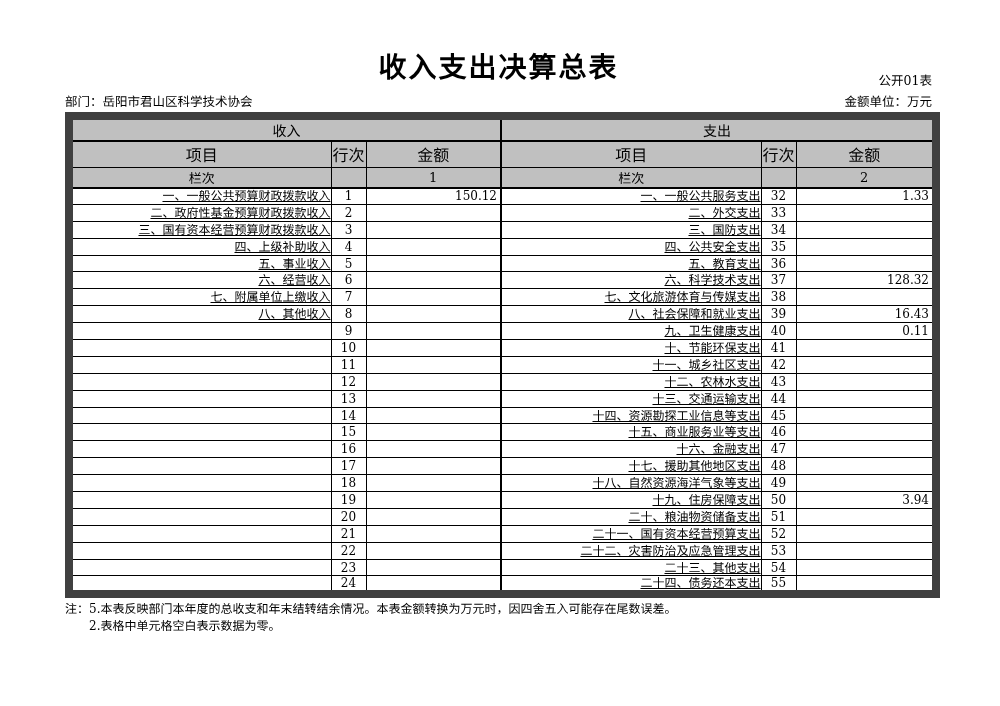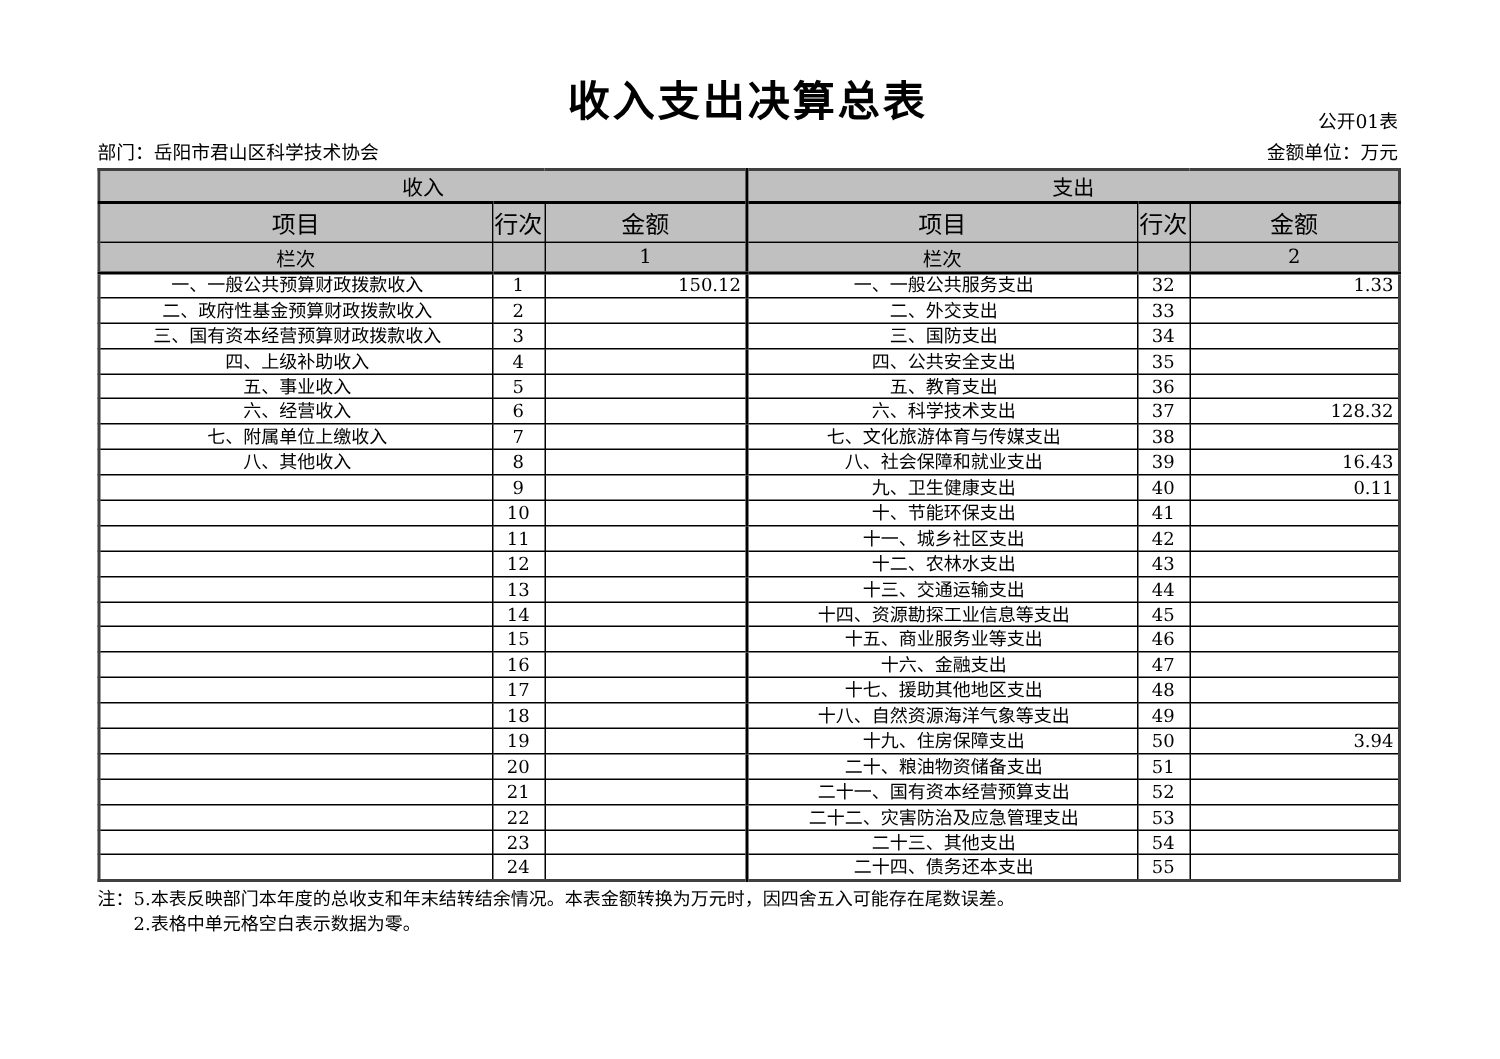--- a/index.html
+++ b/index.html
@@ -31,39 +31,39 @@
     display: flex;
     justify-content: space-between;
     font-size: 12.5px;
     height: 21px;
     line-height: 21px;
   }
   table.account-table {
     border-collapse: collapse;
     table-layout: fixed;
     width: 867px;
-    border: 2px solid #404040;
+    border: 8px solid #404040;
   }
   table.account-table th, table.account-table td {
     border: 1px solid #000000;
     overflow: hidden;
     white-space: nowrap;
   }
   thead th {
     background: var(--header-bg, #c0c0c0);
     font-weight: normal;
   }
   th.section-hdr { height: 22px; font-size: 14px; }
   th.col-hdr { height: 26px; font-size: 16px; }
   th.idx-hdr { height: 14px; font-size: 13px; }
   .divider-left { border-left: 2px solid #000000 !important; }
   thead tr.cols-row th { border-top: 2px solid #000000; }
   thead tr.idx-row th { border-bottom: 2px solid #000000; }
   tbody td { height: 16.9px; font-size: 12px; line-height: 14px; }
-  td.item { text-align: center; padding-left: 2px; }
+  td.item { text-align: right; padding-left: 2px; text-decoration: underline; }
   td.rowno { text-align: center; }
   td.amount { text-align: right; padding-right: 3px; }
   .notes {
     font-size: 12px;
     line-height: 17px;
     padding-top: 3px;
   }
   .notes .note-line2 { margin-left: 24px; }
 </style>
 </head>

